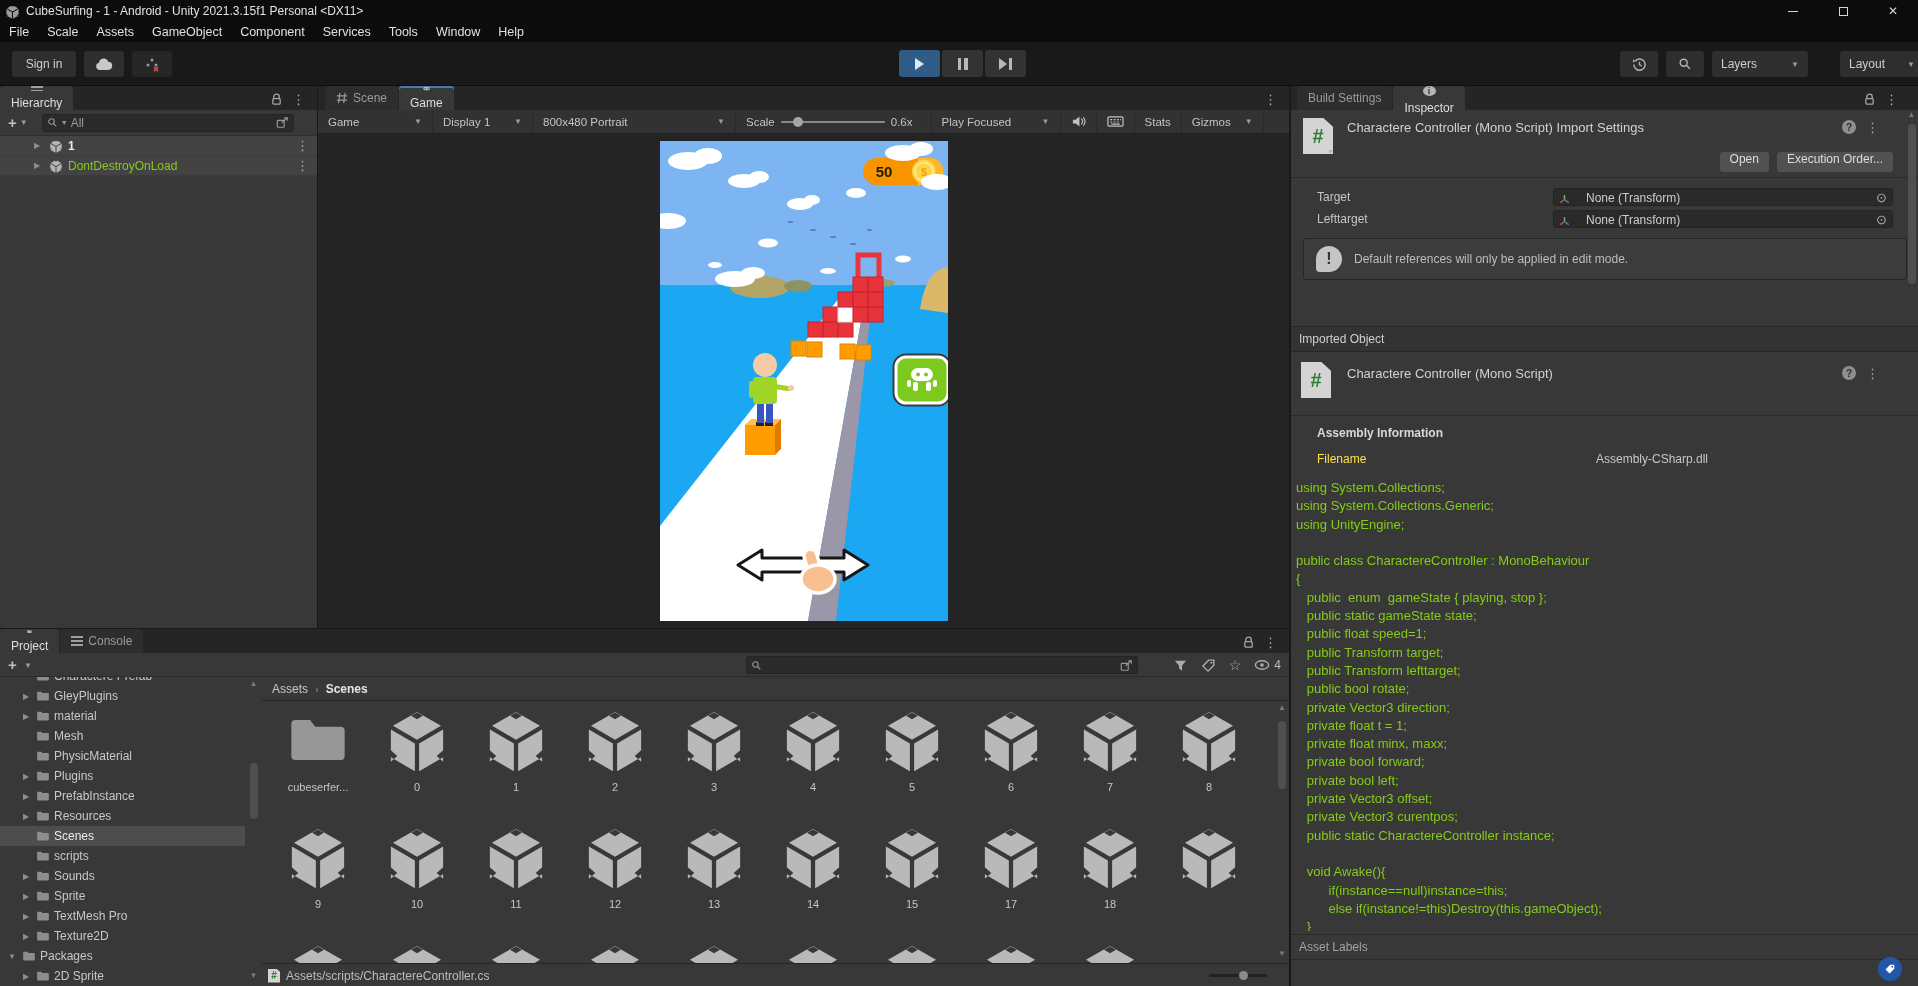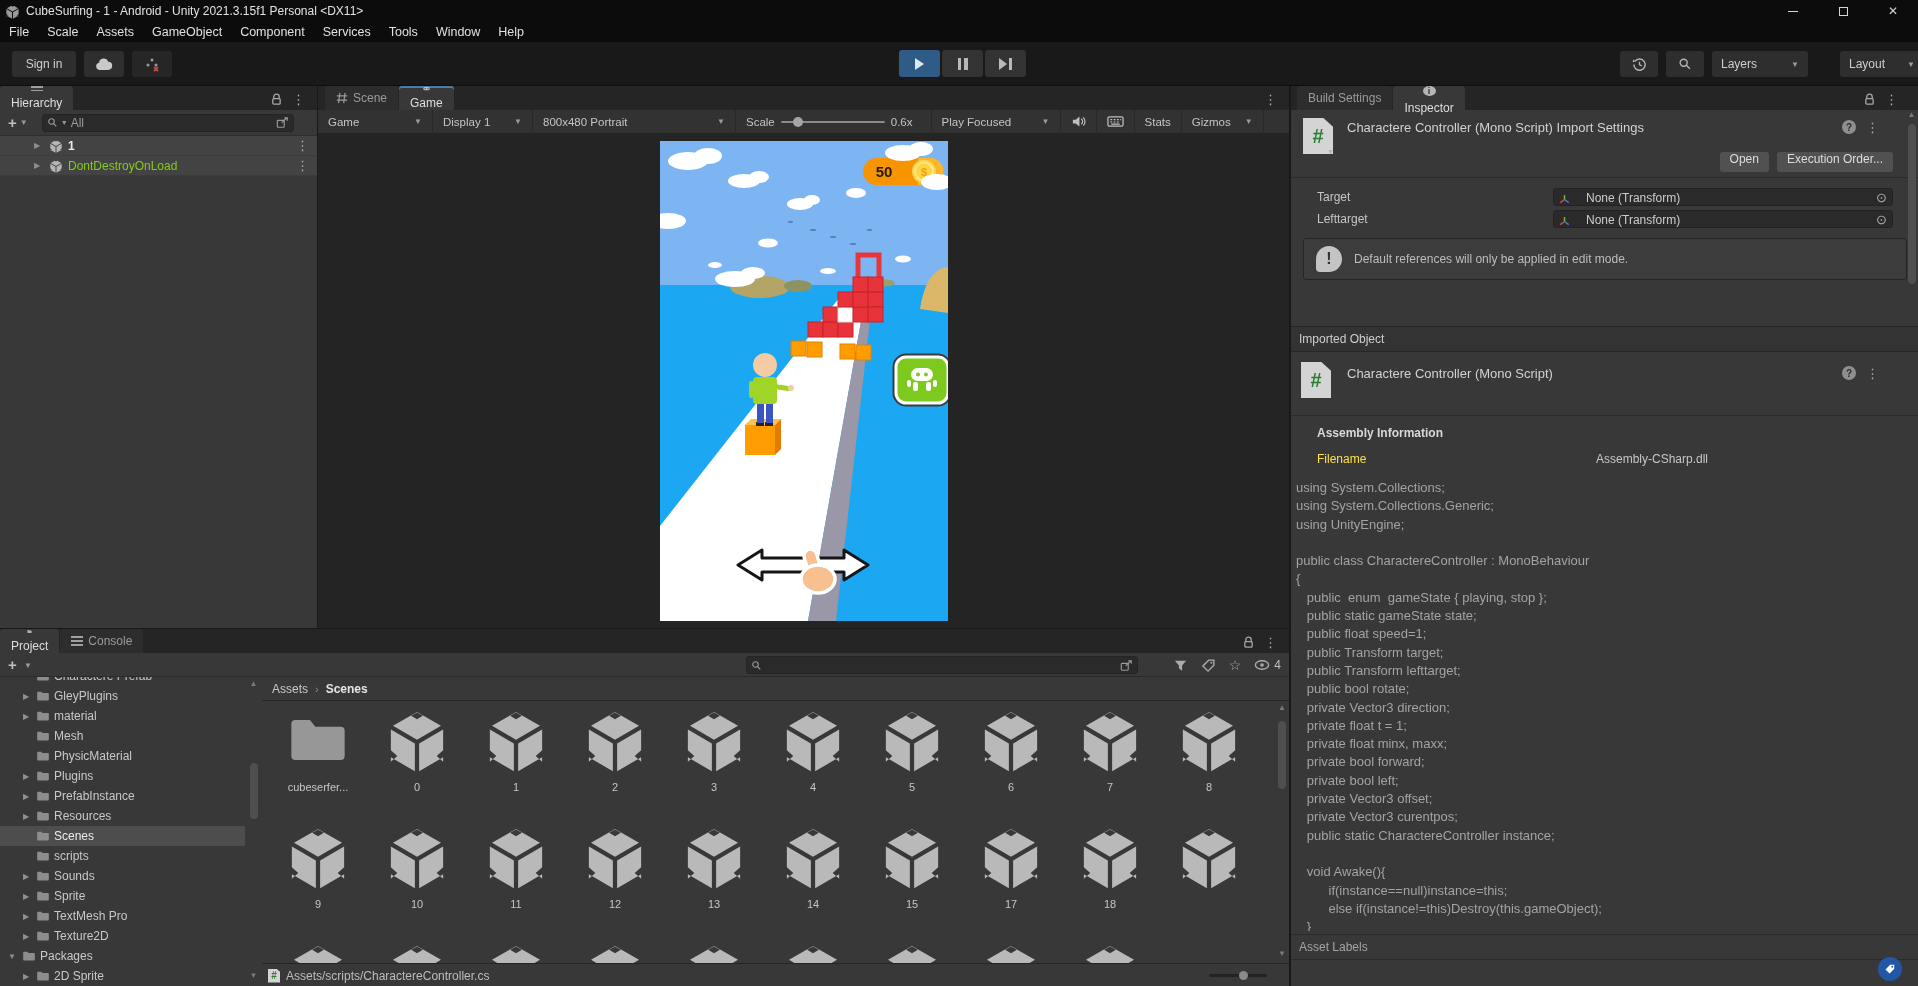--- a/index.html
+++ b/index.html
@@ -91,21 +91,21 @@
   .objpicker { margin-left:auto; color:#b0b0b0; font-size:13px; }
   .infobox { position:absolute; left:12px; top:152px; width:604px; height:42px; background:#3c3c3c;
              border:1px solid #252525; border-radius:3px; display:flex; align-items:center; gap:12px;
              padding:0 12px; color:#bdbdbd; }
   .bang { width:26px; height:26px; border-radius:50% 50% 50% 4px; background:#c4c4c4; color:#333;
           font-weight:bold; font-size:16px; display:flex; align-items:center; justify-content:center; }
   .sectionbar { position:absolute; left:0; width:628px; height:26px; background:#333333;
                 border-top:1px solid #262626; border-bottom:1px solid #262626; display:flex;
                 align-items:center; padding-left:8px; color:#cfcfcf; }
   .codeblock { position:absolute; left:5px; top:393px; width:600px; height:452px; overflow:hidden;
-               font-size:13px; line-height:18.3px; color:#a3a3a3; white-space:pre; }
+               font-size:13px; line-height:18.3px; color:#84cc16; white-space:pre; }
   .assetlabels { position:absolute; left:0; top:848px; width:628px; height:26px; background:#383838;
                  border-top:1px solid #2a2a2a; border-bottom:1px solid #2a2a2a; display:flex;
                  align-items:center; padding-left:8px; color:#a3a3a3; }
   .tagcircle { position:absolute; right:16px; bottom:5px; width:24px; height:24px; border-radius:50%;
                background:#2257a8; display:flex; align-items:center; justify-content:center; }
   .tagcircle svg { width:12px; height:12px; color:#ffffff; }
   .vscroll { position:absolute; right:0; top:24px; bottom:0; width:13px; display:flex;
              flex-direction:column; align-items:center; }
   .vscroll .sarr { font-size:8px; color:#7a7a7a; height:12px; }
   .vthumb { width:8px; border-radius:4px; background:#4f4f4f; }

